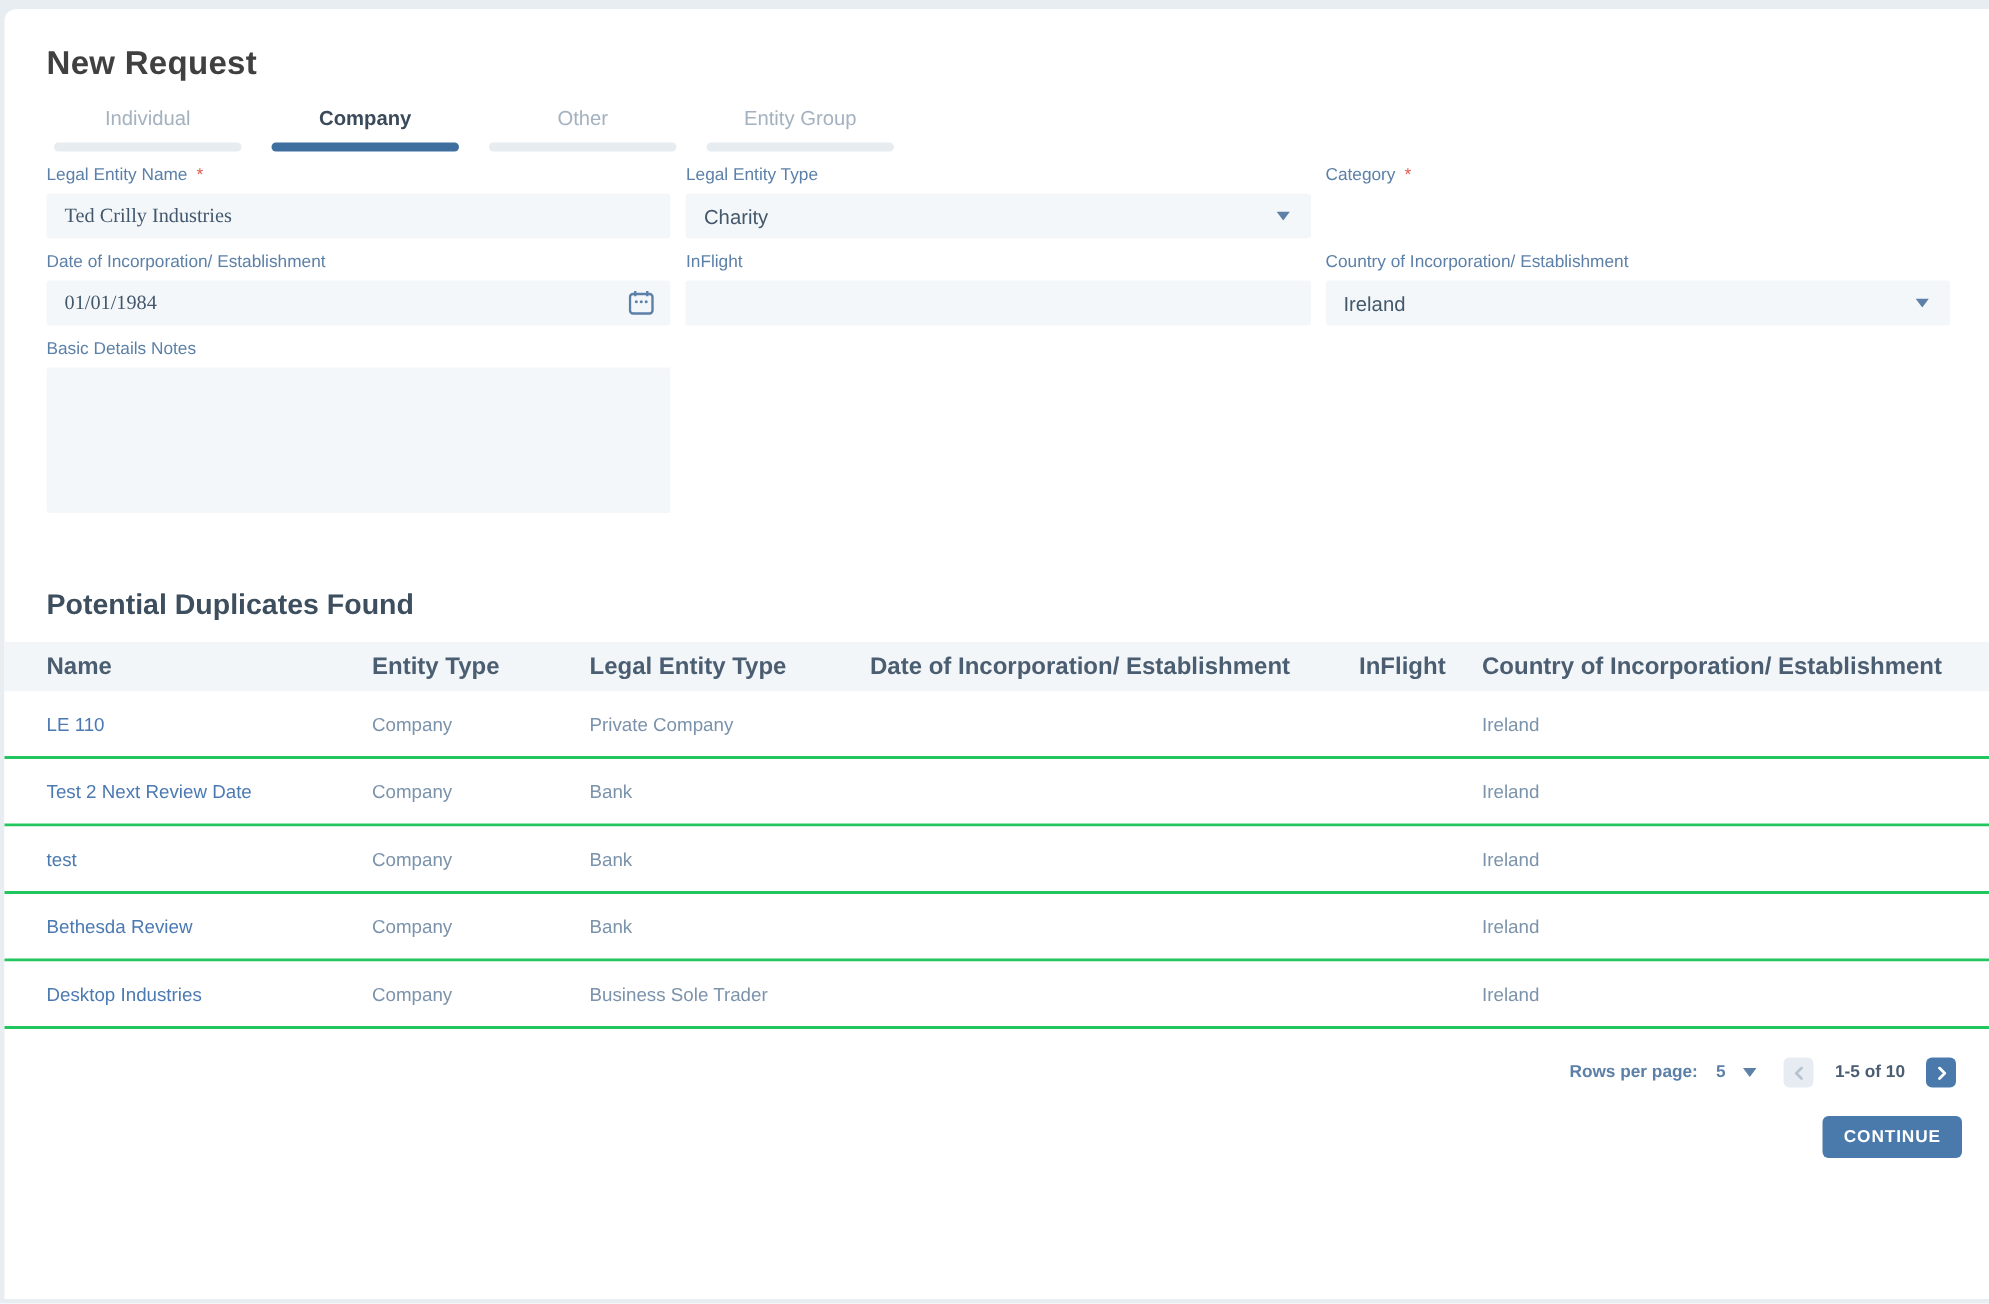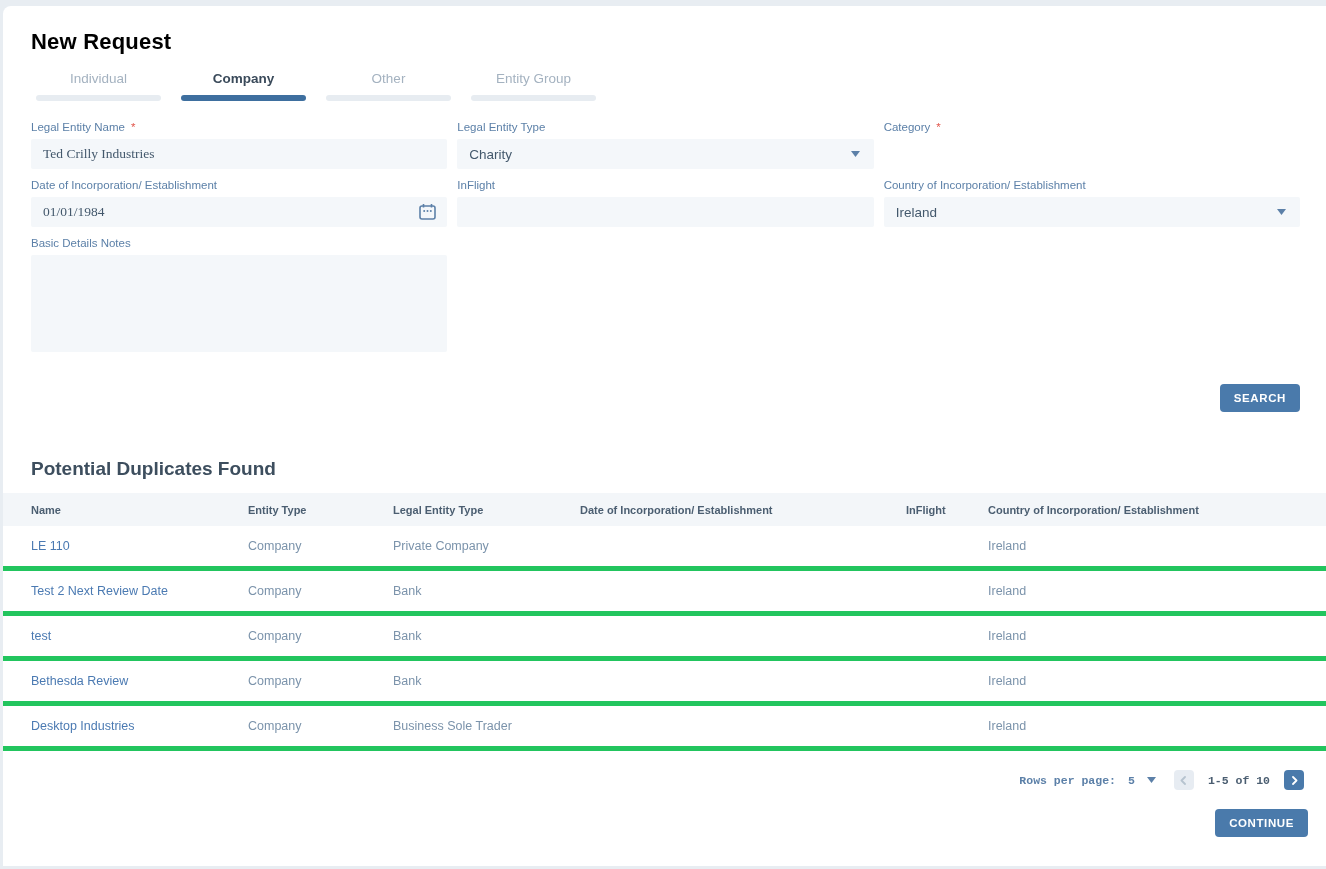--- a/index.html
+++ b/index.html
@@ -14,42 +14,42 @@
     min-height:860px;
     background:#ffffff;
     border-radius:8px 0 0 0;
   }
   .inner { padding:0 26px 0 28px; }
 
   
   .page-title {
     padding-top:23px;
     font-size:22px;
-    color:#000000;
+    color:#404040;
     letter-spacing:.2px;
   }
 
   
   .tabs { display:flex; gap:20px; margin-top:16px; padding-left:5px; }
   .tab { width:125px; cursor:pointer; }
   .tab-label {
     display:block; text-align:center;
     font-size:13.5px; color:#a4b2c0; padding-bottom:9px;
   }
   .tab.active .tab-label { color:#3a4a5a; font-weight:bold; }
   .tab-bar { height:6px; border-radius:4px; background:#e7ecf1; }
   .tab.active .tab-bar { background:#3e6f9f; }
 
   
   .form-grid {
     display:grid;
     grid-template-columns:repeat(3, 1fr);
     column-gap:33px;
     row-gap:24px;
-    margin-top:20px;
+    margin-top:10px;
     gap:10px;
   }
   .field-label {
     font-size:11.5px; color:#5c80a8; margin-bottom:6px;
     display:flex; align-items:center; gap:6px;
   }
   .req { color:#e2574c; font-size:11.5px; }
   .control {
     position:relative;
     height:30px;
@@ -103,36 +103,36 @@
     grid-template-columns:217px 145px 187px 326px 82px 1fr;
     align-items:center;
   }
   .tbl-head {
     margin-top:13px;
     height:33px;
     background:#f3f6f9;
     padding-left:28px;
   }
   .th {
-    font-size:11px; font-weight:bold; color:#4b5e71;
+    font-size:16px; font-weight:bold; color:#4b5e71;
     white-space:nowrap; overflow:hidden;
   }
   .tbl-row {
     height:45px;
     padding-left:28px;
-    border-bottom:5px solid #22c55e;
+    border-bottom:2px solid #22c55e;
     background:#ffffff;
   }
   .td { font-size:12.5px; color:#7b93ab; white-space:nowrap; }
   .td.name-link { color:#4b7ab2; cursor:pointer; }
 
   
   .pagination {
     display:flex; align-items:center; justify-content:flex-end;
-    gap:8px; padding:14px 22px 0 0; height:44px;font-family:Liberation Mono, monospace;
+    gap:8px; padding:14px 22px 0 0; height:44px;
   }
   .pg-label { font-size:11.5px; color:#5c80a8; font-weight:bold; }
   .pg-value { font-size:11.5px; color:#5c80a8; font-weight:bold; margin-left:4px; }
   .pg-caret { width:9px; height:6px; margin:0 10px 0 4px; }
   .pg-btn {
     width:20px; height:20px; border:none; border-radius:4px;
     display:flex; align-items:center; justify-content:center; cursor:pointer;
   }
   .pg-btn.prev { background:#e7ecf2; }
   .pg-btn.next { background:#4a7aab; }
@@ -234,23 +234,20 @@
       </div>
 
       <div class="notes-field">
         <div class="field-label">
           <span>Basic Details Notes</span>
         </div>
         <textarea class="textarea" style=""></textarea>
       </div>
     </div>
 
-    <div class="search-row">
-      <button class="btn">SEARCH</button>
-    </div>
 
     <h2 class="section-title">Potential Duplicates Found</h2>
   </div>
 
   <div class="tbl-head tbl-grid">
     <div class="th">Name</div>
     <div class="th">Entity Type</div>
     <div class="th">Legal Entity Type</div>
     <div class="th">Date of Incorporation/ Establishment</div>
     <div class="th">InFlight</div>

